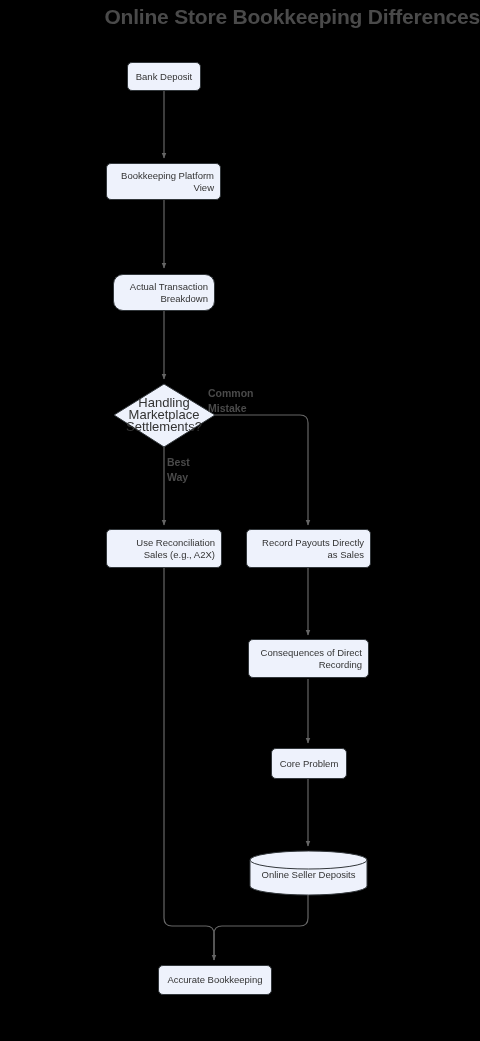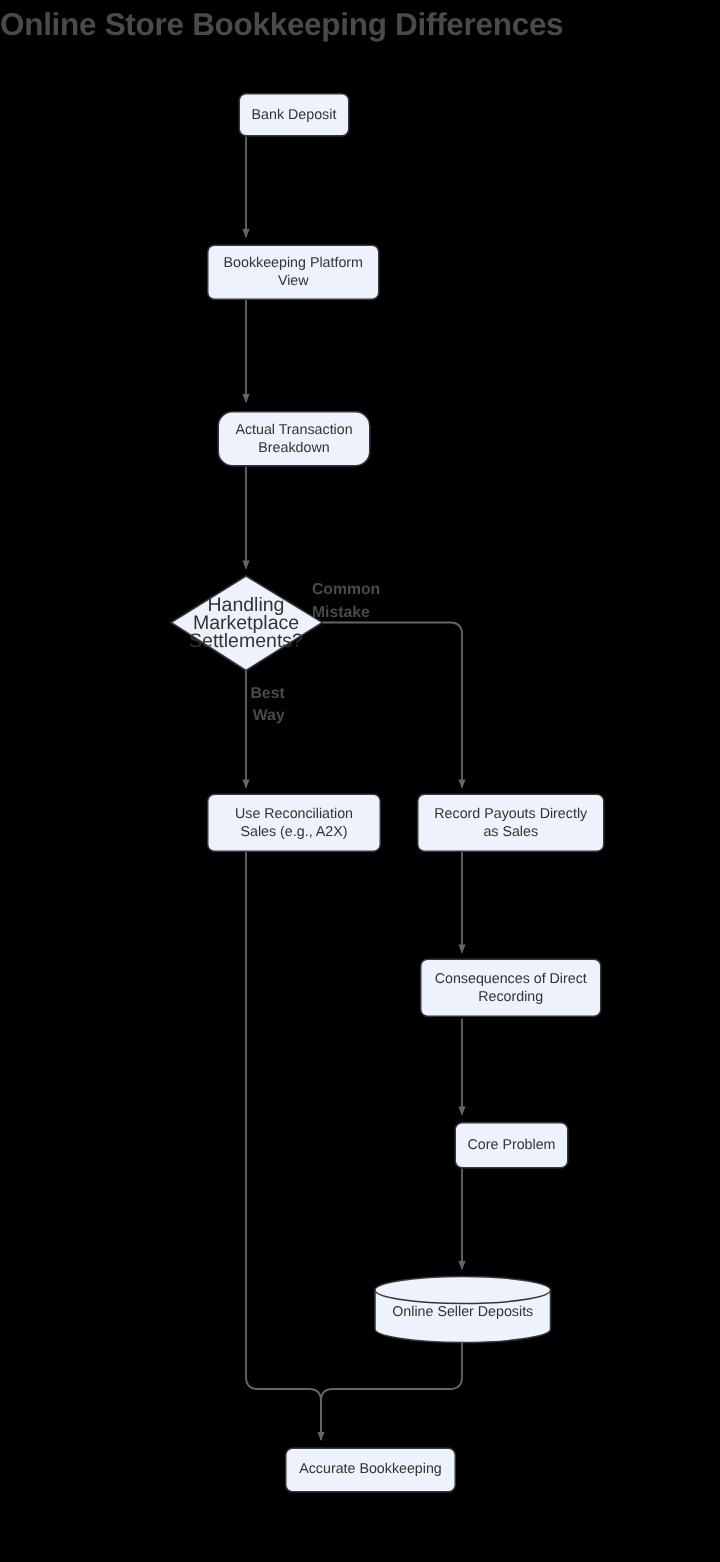--- a/index.html
+++ b/index.html
@@ -18,42 +18,41 @@
     position: absolute;
     left: 0; top: 0;
     width: 480px;
     height: 1041px;
   }
   .title {
     position: absolute;
     left: 0;
     top: 5px;
     width: 480px;
-    text-align: left;
+    text-align: right;
     font-size: 21px;
     font-weight: bold;
     color: #4a4a4a;
     letter-spacing: -0.2px;
     white-space: nowrap;
   }
   .node {
     position: absolute;
     box-sizing: border-box;
     background: #eef2fc;
     border: 1px solid #32373b;
     border-radius: 5px;
     color: #333333;
     font-size: 9.5px;
     line-height: 12px;
     display: flex;
     align-items: center;
     justify-content: center;
-    text-align: center;
+    text-align: right;
     padding: 0 6px;
-    margin-left: 32px;
   }
   .hexnode {
     position: absolute;
     box-sizing: border-box;
     color: #333333;
     font-size: 13px;
     line-height: 12px;
     display: flex;
     align-items: center;
     justify-content: center;
@@ -135,14 +134,14 @@
 
 <div class="node" style="left:271px; top:748px; width:76px; height:31px;">Core Problem</div>
 
 <div class="cylnode" style="left:250px; top:851px; width:117px; height:40px;">Online Seller Deposits</div>
 
 <div class="node" style="left:158px; top:965px; width:114px; height:30px;">Accurate Bookkeeping</div>
 
 <div class="edge-label" style="left:208px; top:386px;">Common
 Mistake</div>
 
-<div class="edge-label" style="left:167px; top:455px;text-align:right;">Best
+<div class="edge-label" style="left:167px; top:455px;">Best
 Way</div>
 
 </body></html>

